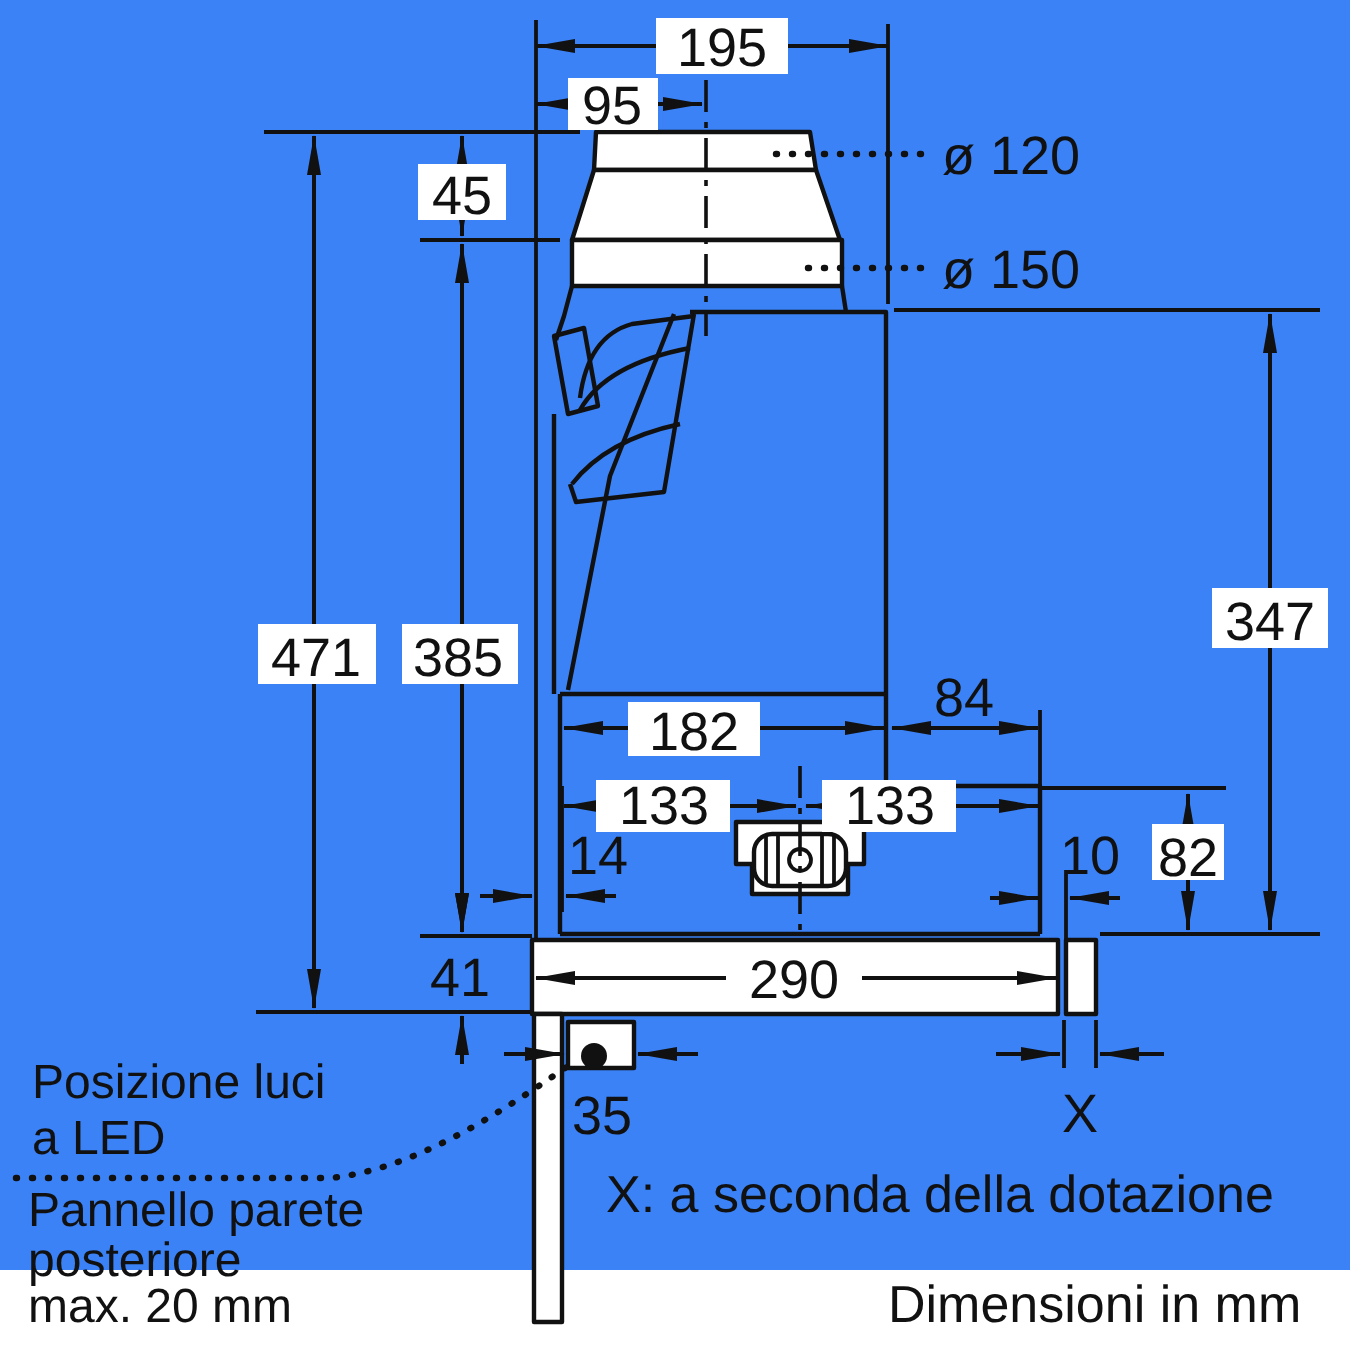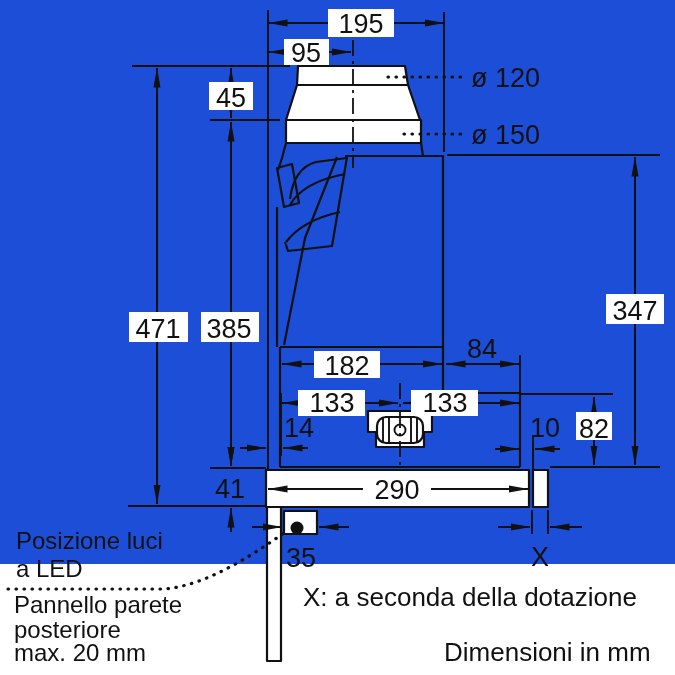--- a/index.html
+++ b/index.html
@@ -5,22 +5,22 @@
   html, body {
     margin: 0;
     padding: 0;
     background: #ffffff;
     width: 675px;
     height: 675px;
     overflow: hidden;
   }
   .drawing-wrap {
     width: 675px;
-    height: 564px;
-    background: #1d4ed8;
+    height: 635px;
+    background: #3b82f6;
     font-family: "Liberation Sans", "DejaVu Sans", sans-serif;
   }
   svg text {
     font-family: "Liberation Sans", "DejaVu Sans", sans-serif;
     fill: #111111;
   }
   .dim-txt  { font-size: 27px; }
   .note-txt { font-size: 26px; }
   .ann-txt  { font-size: 24px; }
   .outline  { stroke: #111111; stroke-width: 2.2; fill: none; stroke-linejoin: round; }

